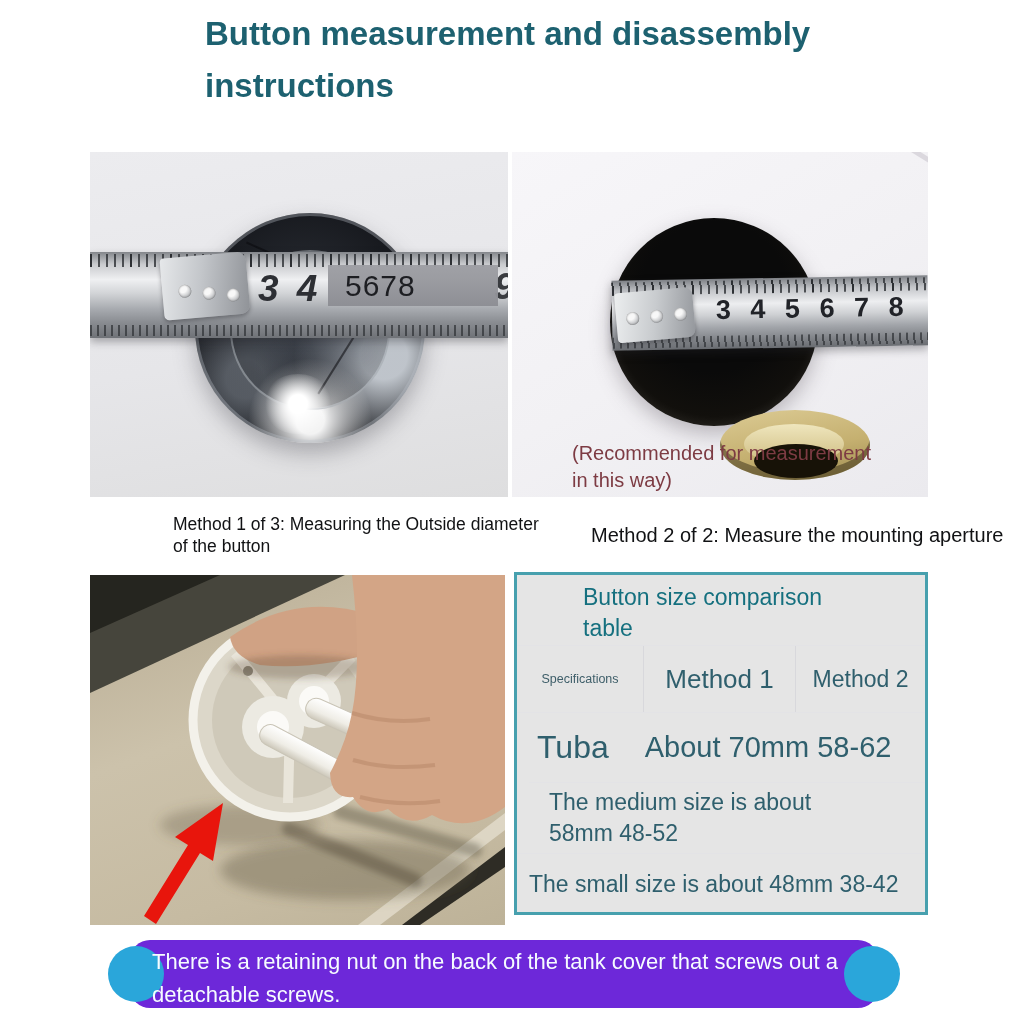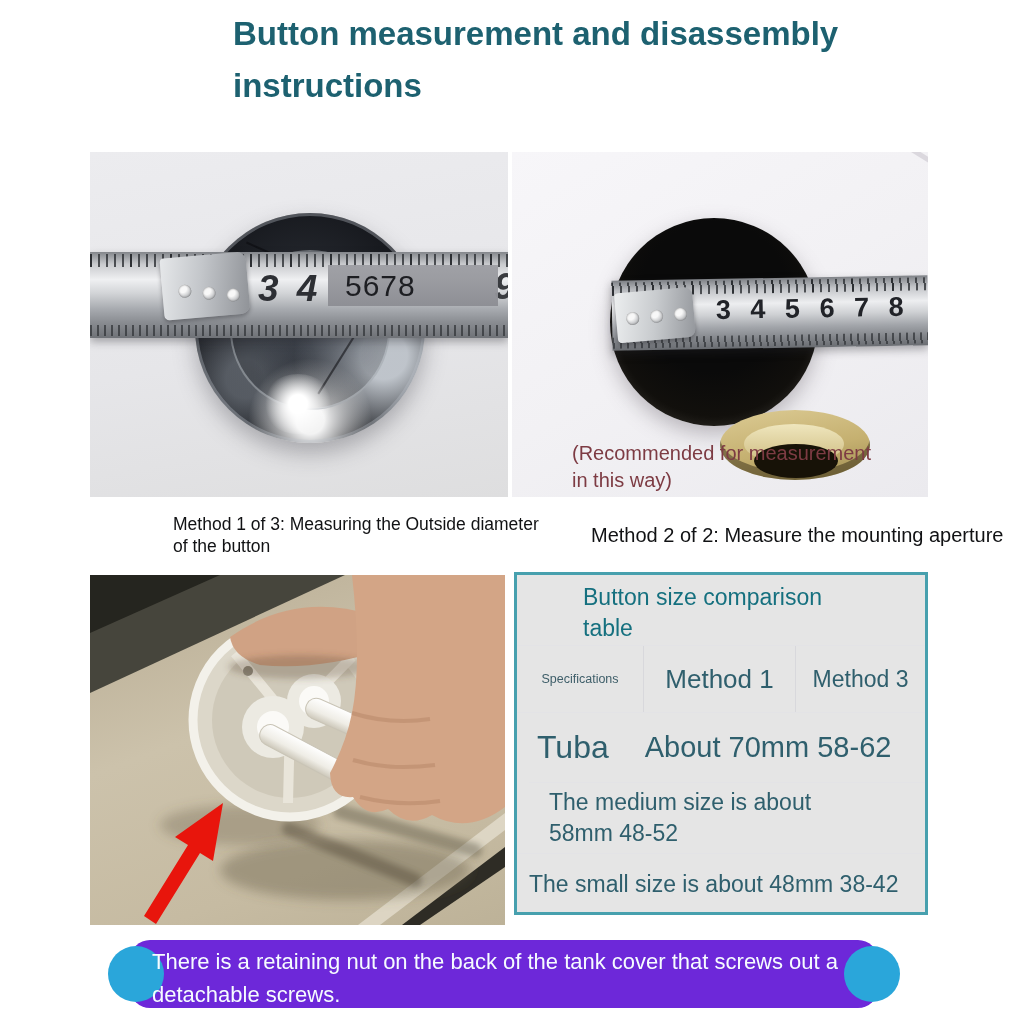--- a/index.html
+++ b/index.html
@@ -3,21 +3,21 @@
 <meta charset="utf-8">
 <style>
   * { margin:0; padding:0; box-sizing:border-box; }
   html,body { background:#ffffff; }
   body { font-family:"Liberation Sans","DejaVu Sans",sans-serif; }
   .page { position:relative; width:1020px; height:1020px; background:#ffffff; overflow:hidden; }
 
   
   .main-title {
     position:absolute; left:205px; top:8px; width:640px;
-    font-size:33px; line-height:52px; font-weight:600; color:#1d6170;margin-left:28px;
+    font-size:33px; line-height:52px; font-weight:600; color:#1d6170;
   }
 
   
   .photo { position:absolute; overflow:hidden; }
 
   
   .photoA { left:90px; top:152px; width:418px; height:345px;
     background:linear-gradient(170deg,#ececef 0%,#e6e6e9 55%,#dededf 100%); }
   .btnA {
     position:absolute; left:105px; top:61px; width:230px; height:230px; border-radius:50%;
@@ -221,21 +221,21 @@
 
       <polygon points="54,341 98,270 85,262 133,228 123,286 110,278 66,349" fill="#e8150c"></polygon>
     </svg>
   </div>
 
   <div class="sizeTable">
     <div class="tt-title">Button size comparison table</div>
     <div class="tt-head">
       <div class="tt-col-spec">Specifications</div>
       <div class="tt-col-m1">Method 1</div>
-      <div class="tt-col-m2">Method 3</div>
+      <div class="tt-col-m2">Method 2</div>
     </div>
     <div class="tt-row1">
       <span class="tt-row1-spec">Tuba</span>
       <span class="tt-row1-val">About 70mm 58-62</span>
     </div>
     <div class="tt-row2">
       <span>The medium size is about 58mm 48-52</span>
     </div>
     <div class="tt-row3">The small size is about 48mm 38-42</div>
   </div>

